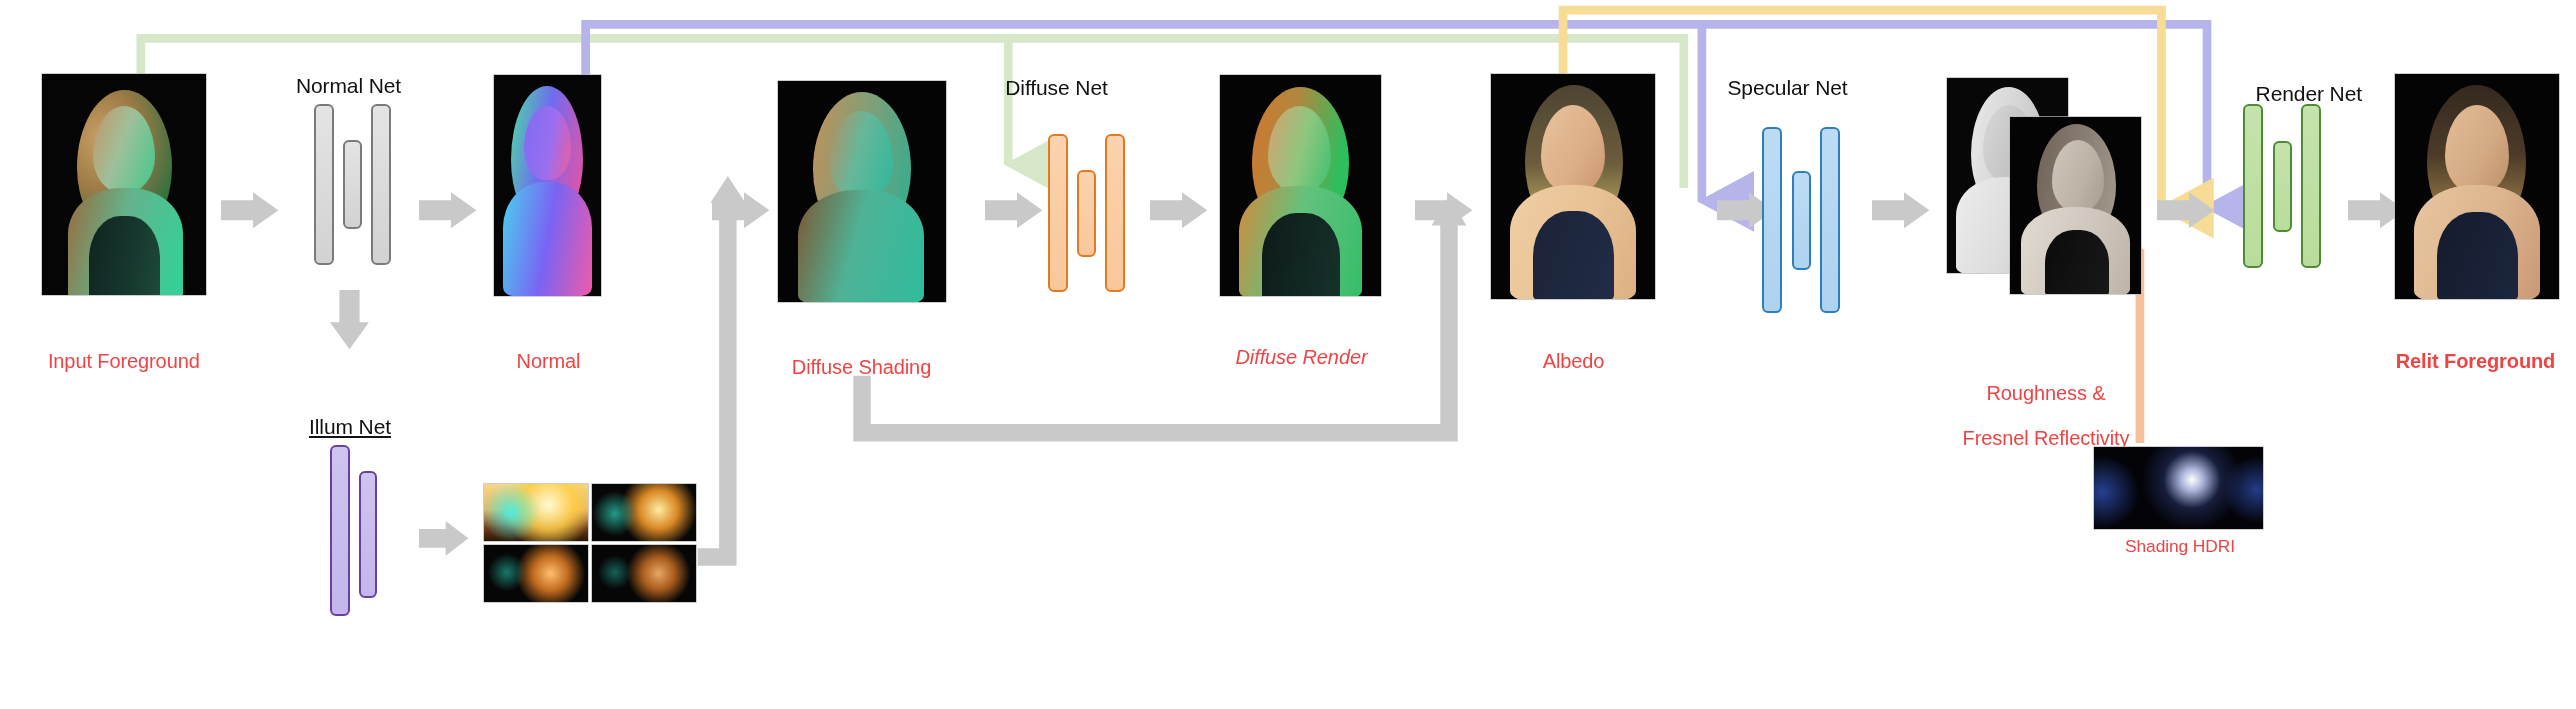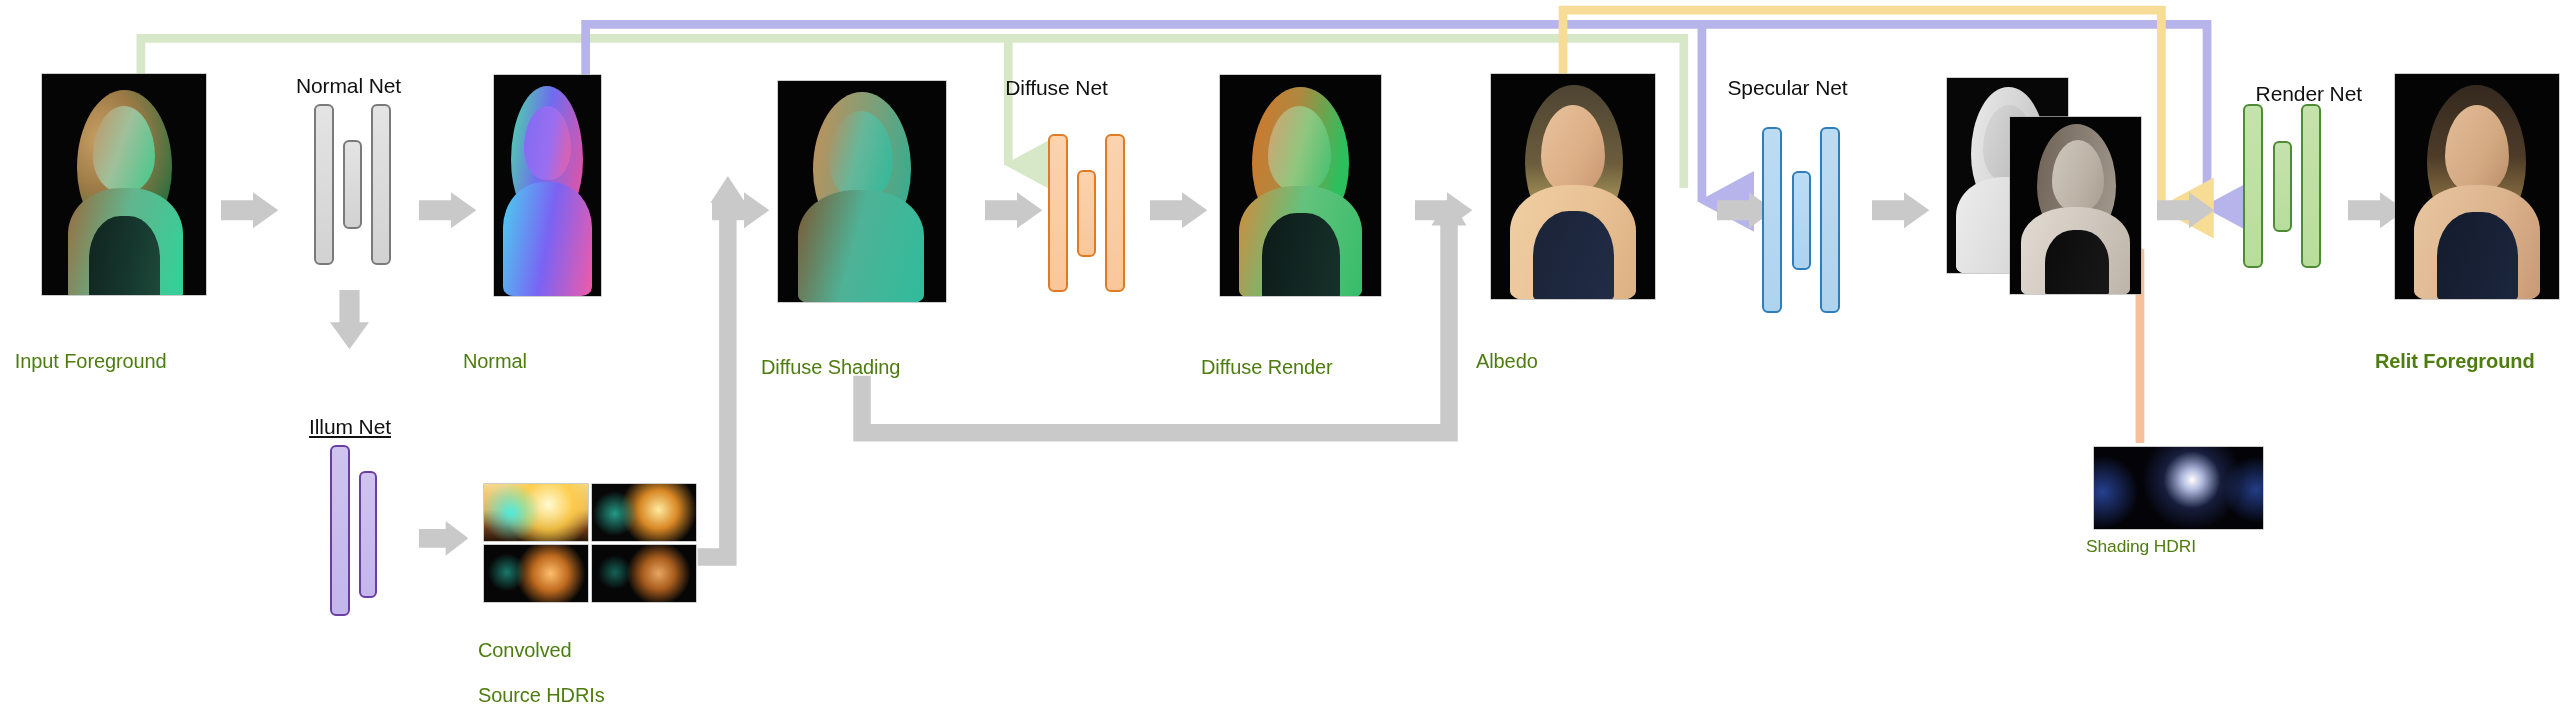--- a/index.html
+++ b/index.html
@@ -8,22 +8,22 @@
     width:2576px;height:710px;position:relative;overflow:hidden;
     font-family:"Liberation Sans","DejaVu Sans",sans-serif;
     color:#000000;
   }
   #stage{position:absolute;left:0;top:0;width:2576px;height:710px;}
   .abs{position:absolute;}
 
   
   .panel{position:absolute;background:#000;box-shadow:0 0 0 0.7px #b8b8b8;}
   .caption{
-    position:absolute;font-size:20px;line-height:1.12;
-    color:#4d7c0f;white-space:pre-line;letter-spacing:-0.1px;
+    position:absolute;text-align:center;font-size:20px;line-height:1.12;
+    color:#ef4444;white-space:pre-line;letter-spacing:-0.1px;
   }
   .netlabel{
     position:absolute;text-align:center;font-size:21px;color:#111;
     white-space:nowrap;letter-spacing:-0.1px;
   }
 
   
   .net{position:absolute;display:flex;align-items:center;justify-content:center;}
   .bar{border-radius:6px;border:2px solid #777;box-sizing:border-box;}
 
@@ -172,24 +172,20 @@
                 background:
                   radial-gradient(circle at 22% 48%, rgba(30,140,125,.85) 0%, rgba(30,140,125,0) 22%),
                   radial-gradient(circle at 64% 50%, rgba(255,190,110,1) 0%, rgba(225,125,35,.85) 24%, rgba(225,125,35,0) 48%),
                   #060606;"></div>
     <div style="box-shadow:0 0 0 0.7px #b8b8b8;
                 background:
                   radial-gradient(circle at 22% 48%, rgba(26,120,108,.8) 0%, rgba(26,120,108,0) 20%),
                   radial-gradient(circle at 64% 50%, rgba(245,175,105,.95) 0%, rgba(210,115,35,.8) 22%, rgba(210,115,35,0) 44%),
                   #060606;"></div>
   </div>
-  <div class="caption" style="left:478px;top:617px;width:231px;">
-    <span>Convolved</span><br>
-    <span>Source HDRIs</span>
-  </div>
 
   <div class="panel" style="left:778px;top:81px;width:168px;height:221px;">
     <div class="figwrap">
       <div style="position:absolute;inset:0;background:#040404;"></div>
       <div class="hair" style="left:35px;top:10.7px;width:98px;height:141px;
            background:linear-gradient(100deg,#c49058 0%,#8a9d74 42%,#2fae92 100%);"></div>
       <div class="head" style="left:51px;top:29.5px;width:64px;height:89px;
            background:linear-gradient(105deg,#bb8d5c 0%,#66b79a 45%,#2eb899 100%);"></div>
       <div class="torso" style="left:20px;top:109px;width:126px;height:114px;
            background:linear-gradient(105deg,#7d5630 0%,#4fb296 45%,#2fbc9c 100%);"></div>
@@ -218,21 +214,21 @@
       <div class="hair" style="left:32px;top:12px;width:97px;height:140px;
            background:linear-gradient(100deg,#d0772c 0%,#b0883f 40%,#2bbf5e 85%);"></div>
       <div class="head" style="left:48px;top:31px;width:63px;height:87px;
            background:linear-gradient(105deg,#d9a070 0%,#8fc77f 52%,#3dc070 100%);"></div>
       <div class="torso" style="left:19px;top:111px;width:123px;height:113px;
            background:linear-gradient(105deg,#d4893b 0%,#63c27d 45%,#35bd6a 100%);"></div>
       <div class="top" style="left:42px;top:138px;width:78px;height:87px;
            background:linear-gradient(100deg,#0d1a18 0%,#122823 60%,#16312a 100%);"></div>
     </div>
   </div>
-  <div class="caption" style="left:1201px;top:356px;width:201px;">Diffuse Render</div>
+  <div class="caption" style="left:1201px;top:346px;width:201px;font-style:italic;">Diffuse Render</div>
 
   <svg class="abs" style="left:1415px;top:191px;" width="60" height="40" viewBox="0 0 90 60">
     <path d="M0,14 L48,14 L48,2 L86,29 L48,56 L48,44 L0,44 Z" fill="#c9c9c9"></path>
   </svg>
 
   <div class="panel" style="left:1491px;top:74px;width:164px;height:225px;">
     <div class="figwrap">
       <div style="position:absolute;inset:0;background:#040404;"></div>
       <div class="hair" style="left:34px;top:10.7px;width:98px;height:142px;
            background:linear-gradient(180deg,#4d4432 0%,#6b5c3c 55%,#c7b56a 100%);"></div>
@@ -278,20 +274,24 @@
       <div class="hair" style="left:27px;top:6.7px;width:79px;height:113px;
            background:linear-gradient(100deg,#6e6256 0%,#8b8075 55%,#a49a8e 100%);"></div>
       <div class="head" style="left:42px;top:23px;width:52px;height:72px;
            background:linear-gradient(110deg,#d0c7bc 0%,#bcb2a6 60%,#a79c90 100%);"></div>
       <div class="torso" style="left:10.7px;top:90px;width:109px;height:89px;
            background:linear-gradient(110deg,#e2dbd2 0%,#cfc7bd 55%,#bdb4a9 100%);"></div>
       <div class="top" style="left:35px;top:113px;width:64px;height:66px;
            background:linear-gradient(110deg,#0a0a0a 0%,#131313 60%,#181818 100%);"></div>
     </div>
   </div>
+  <div class="caption" style="left:1932px;top:360px;width:228px;">
+    <span>Roughness &amp;</span><br>
+    <span>Fresnel Reflectivity</span>
+  </div>
 
   <svg class="abs" style="left:2157px;top:191px;" width="60" height="40" viewBox="0 0 90 60">
     <path d="M0,14 L48,14 L48,2 L86,29 L48,56 L48,44 L0,44 Z" fill="#c9c9c9"></path>
   </svg>
 
   <div class="netlabel" style="left:2174px;top:82px;width:188px;text-align:right;">Render Net</div>
   <div class="net green" style="left:2231px;top:104px;width:102px;height:164px;">
     <div class="bar" style="width:20px;height:164px;margin-right:9.4px;"></div>
     <div class="bar" style="width:19px;height:91px;margin-right:9.4px;"></div>
     <div class="bar" style="width:20px;height:164px;"></div>

